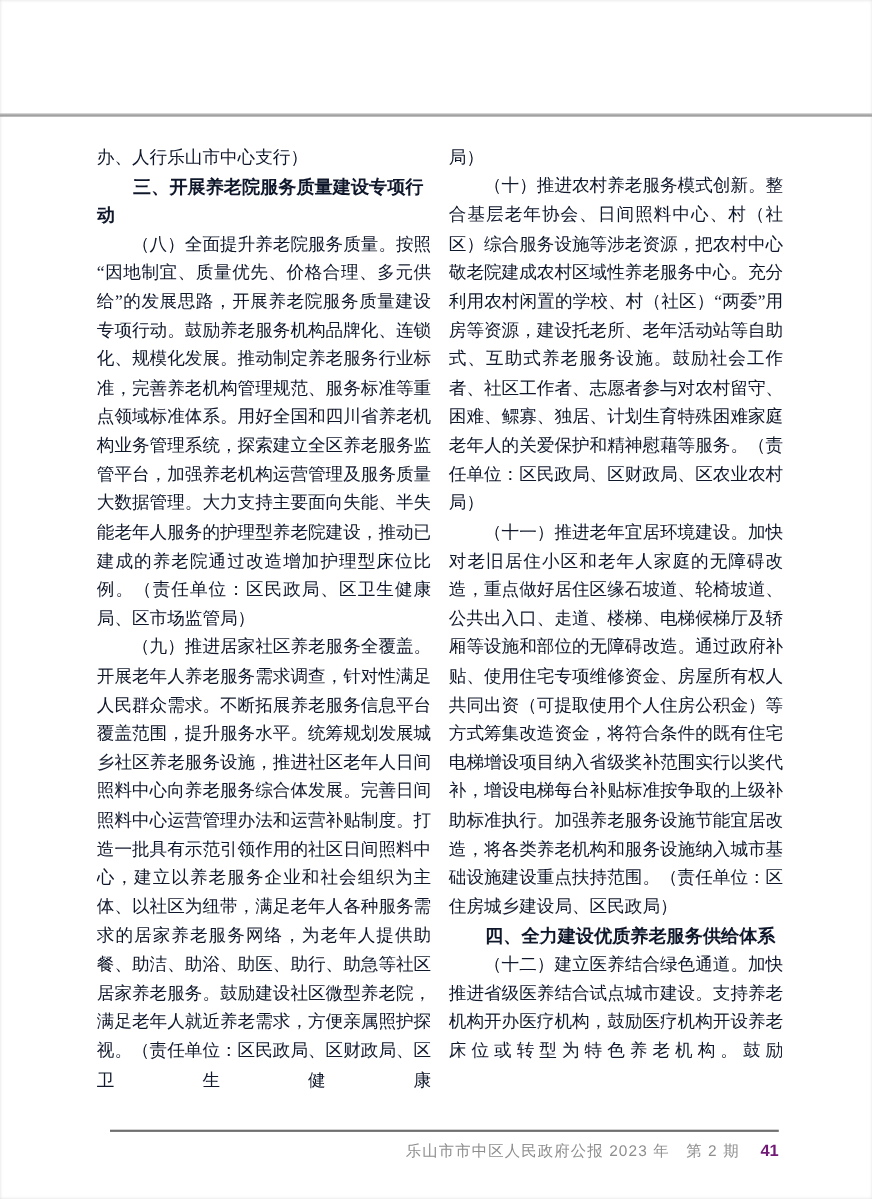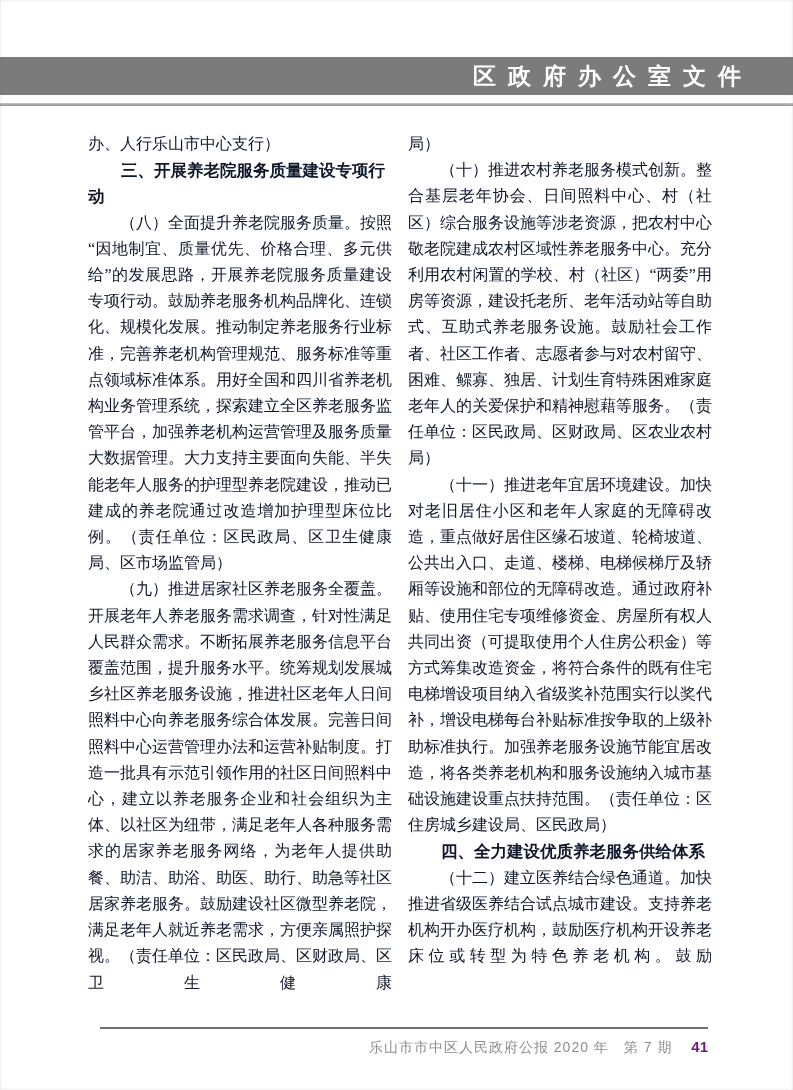--- a/index.html
+++ b/index.html
@@ -95,23 +95,20 @@
     font-size: 15px;
     margin-left: 14px;
     letter-spacing: 0;
   }
 </style>
 </head>
 <body>
 
 <div class="page">
 
-  <div class="banner">
-    <span class="banner-title">区政府办公室文件</span>
-  </div>
   <div class="header-rule"></div>
 
   <div class="content">
 
     <div class="col">
       <p class="cont">办、人行乐山市中心支行）</p>
       <p class="heading">三、开展养老院服务质量建设专项行动</p>
       <p class="para">（八）全面提升养老院服务质量。按照“因地制宜、质量优先、价格合理、多元供给”的发展思路，开展养老院服务质量建设专项行动。鼓励养老服务机构品牌化、连锁化、规模化发展。推动制定养老服务行业标准，完善养老机构管理规范、服务标准等重点领域标准体系。用好全国和四川省养老机构业务管理系统，探索建立全区养老服务监管平台，加强养老机构运营管理及服务质量大数据管理。大力支持主要面向失能、半失能老年人服务的护理型养老院建设，推动已建成的养老院通过改造增加护理型床位比例。（责任单位：区民政局、区卫生健康局、区市场监管局）</p>
       <p class="para para-cut">（九）推进居家社区养老服务全覆盖。开展老年人养老服务需求调查，针对性满足人民群众需求。不断拓展养老服务信息平台覆盖范围，提升服务水平。统筹规划发展城乡社区养老服务设施，推进社区老年人日间照料中心向养老服务综合体发展。完善日间照料中心运营管理办法和运营补贴制度。打造一批具有示范引领作用的社区日间照料中心，建立以养老服务企业和社会组织为主体、以社区为纽带，满足老年人各种服务需求的居家养老服务网络，为老年人提供助餐、助洁、助浴、助医、助行、助急等社区居家养老服务。鼓励建设社区微型养老院，满足老年人就近养老需求，方便亲属照护探视。（责任单位：区民政局、区财政局、区卫生健康</p>
     </div>
@@ -121,17 +118,17 @@
       <p class="para">（十）推进农村养老服务模式创新。整合基层老年协会、日间照料中心、村（社区）综合服务设施等涉老资源，把农村中心敬老院建成农村区域性养老服务中心。充分利用农村闲置的学校、村（社区）“两委”用房等资源，建设托老所、老年活动站等自助式、互助式养老服务设施。鼓励社会工作者、社区工作者、志愿者参与对农村留守、困难、鳏寡、独居、计划生育特殊困难家庭老年人的关爱保护和精神慰藉等服务。（责任单位：区民政局、区财政局、区农业农村局）</p>
       <p class="para">（十一）推进老年宜居环境建设。加快对老旧居住小区和老年人家庭的无障碍改造，重点做好居住区缘石坡道、轮椅坡道、公共出入口、走道、楼梯、电梯候梯厅及轿厢等设施和部位的无障碍改造。通过政府补贴、使用住宅专项维修资金、房屋所有权人共同出资（可提取使用个人住房公积金）等方式筹集改造资金，将符合条件的既有住宅电梯增设项目纳入省级奖补范围实行以奖代补，增设电梯每台补贴标准按争取的上级补助标准执行。加强养老服务设施节能宜居改造，将各类养老机构和服务设施纳入城市基础设施建设重点扶持范围。（责任单位：区住房城乡建设局、区民政局）</p>
       <p class="heading">四、全力建设优质养老服务供给体系</p>
       <p class="para para-cut">（十二）建立医养结合绿色通道。加快推进省级医养结合试点城市建设。支持养老机构开办医疗机构，鼓励医疗机构开设养老床位或转型为特色养老机构。鼓励</p>
     </div>
 
   </div>
 
   <div class="footer-rule"></div>
   <div class="footer-text">
-    <span>乐山市市中区人民政府公报 2020 年　第 7 期</span>
+    <span>乐山市市中区人民政府公报 2023 年　第 2 期</span>
     <span class="pagenum">41</span>
   </div>
 
 </div>
 
 </body></html>

